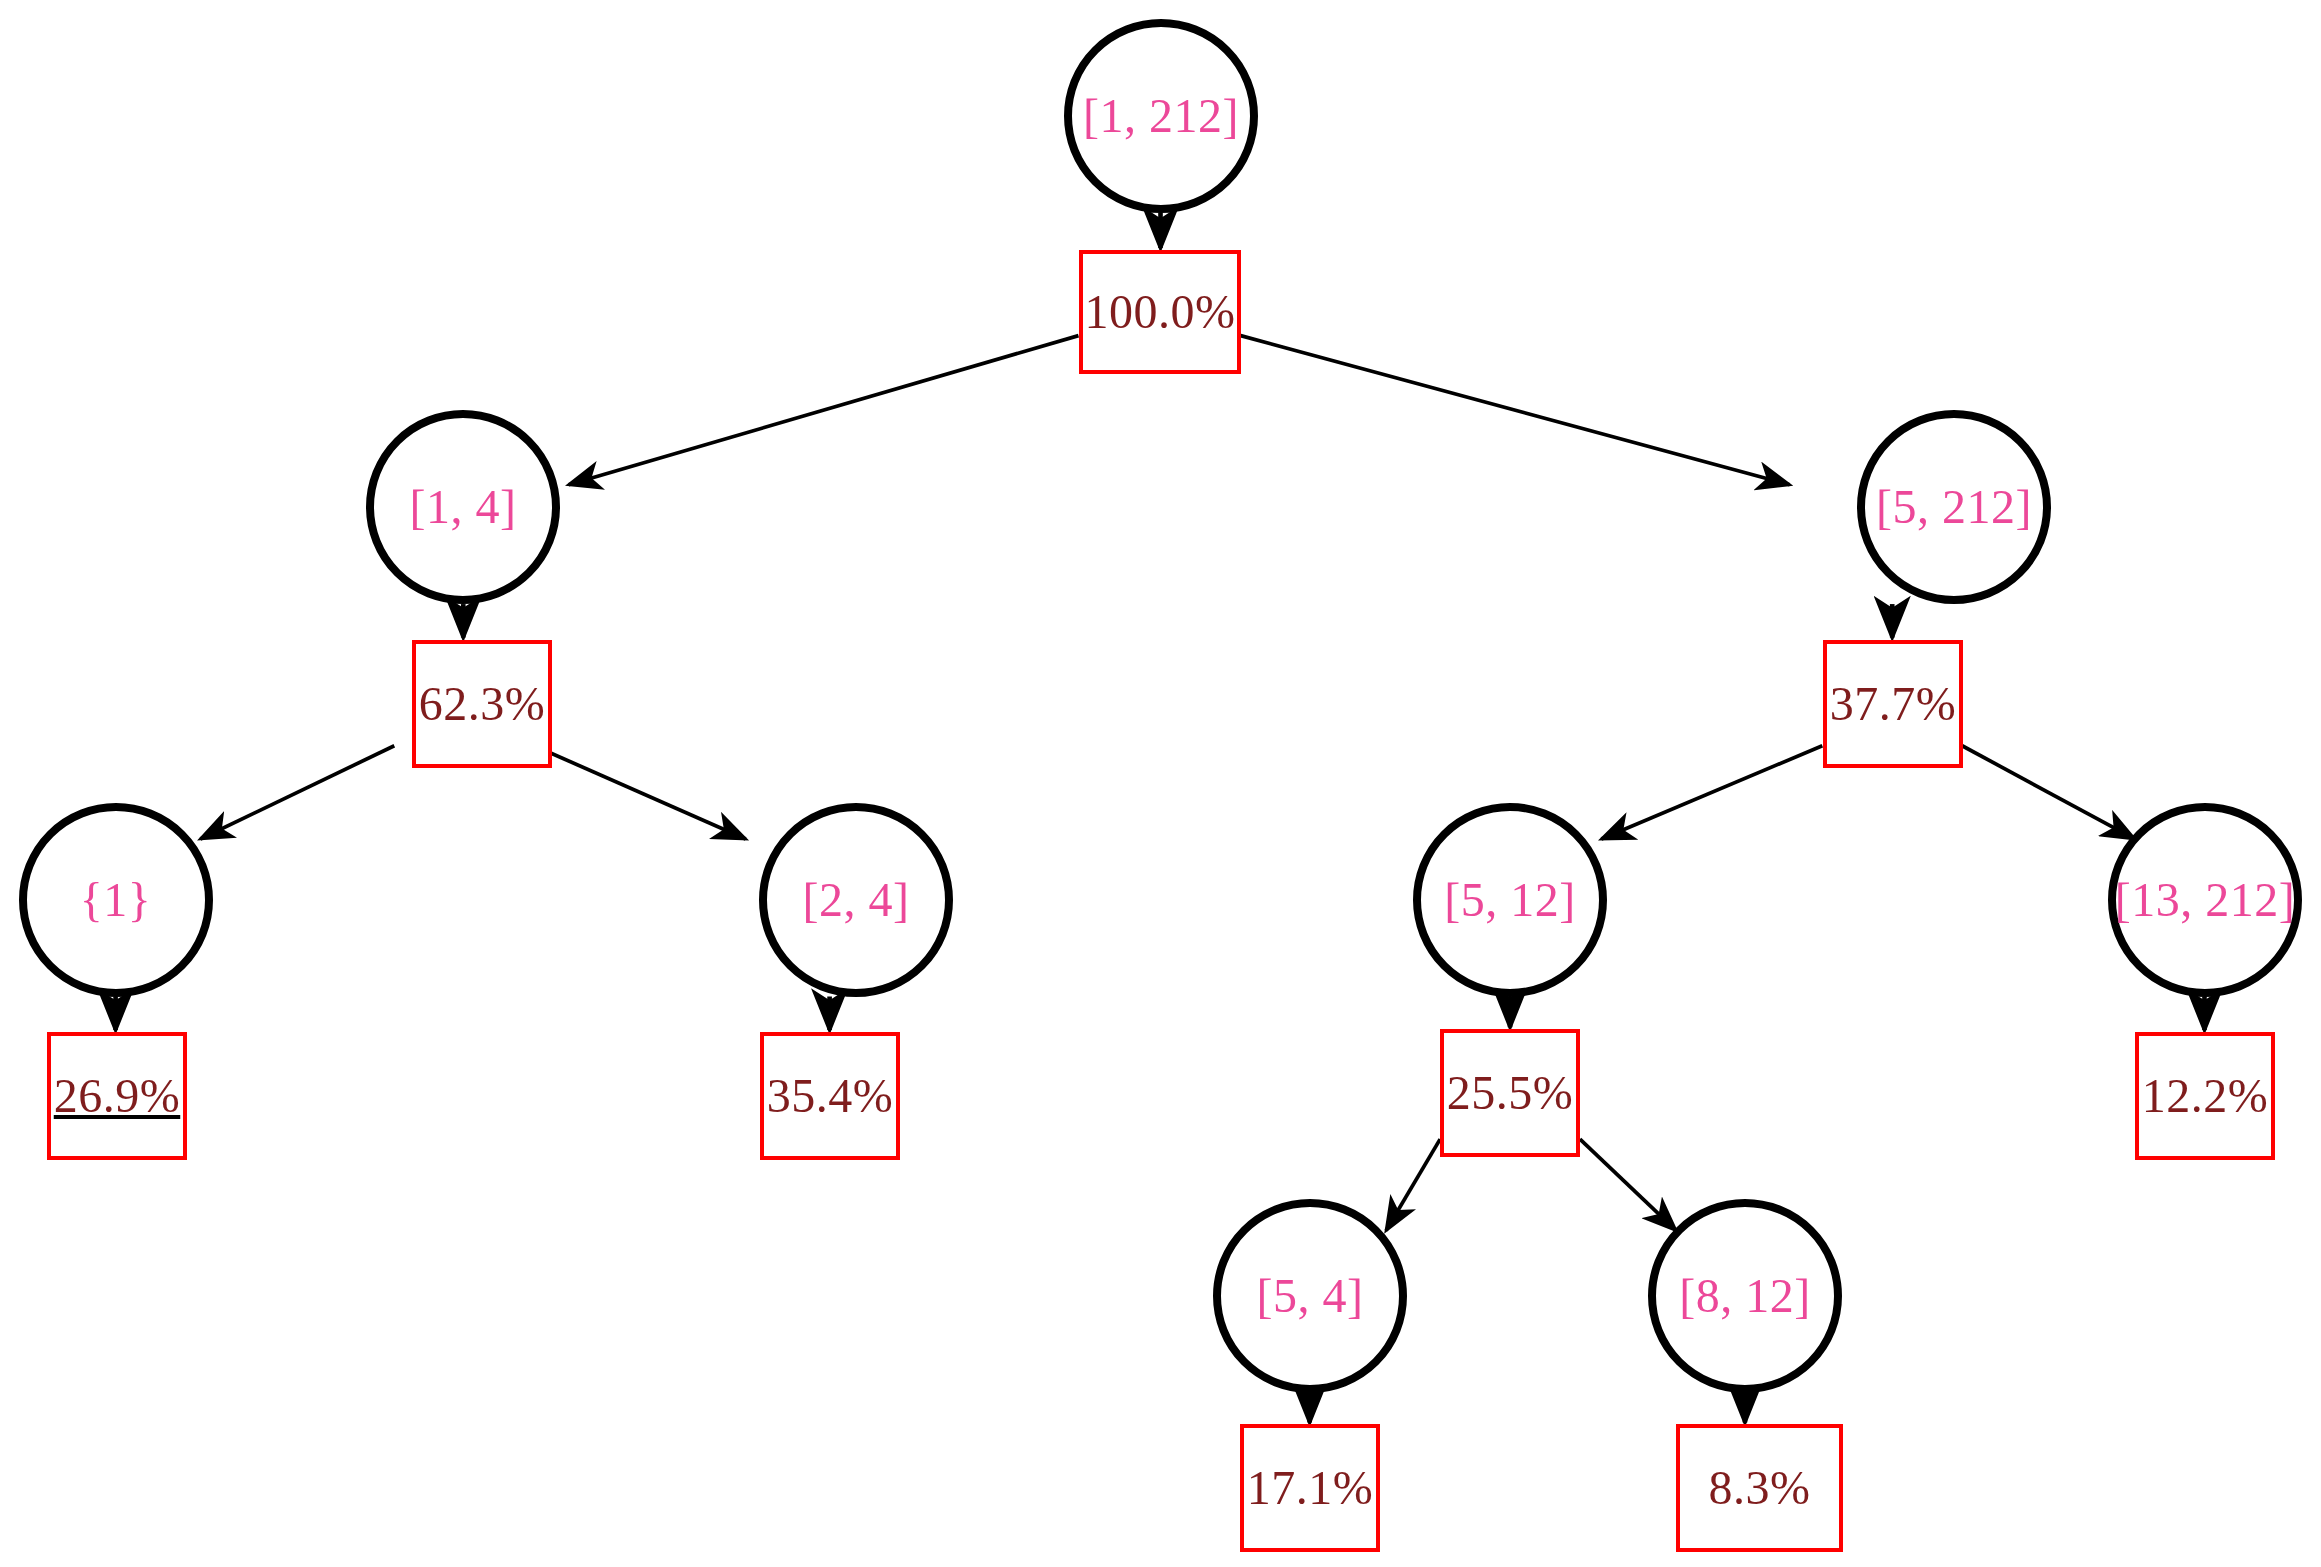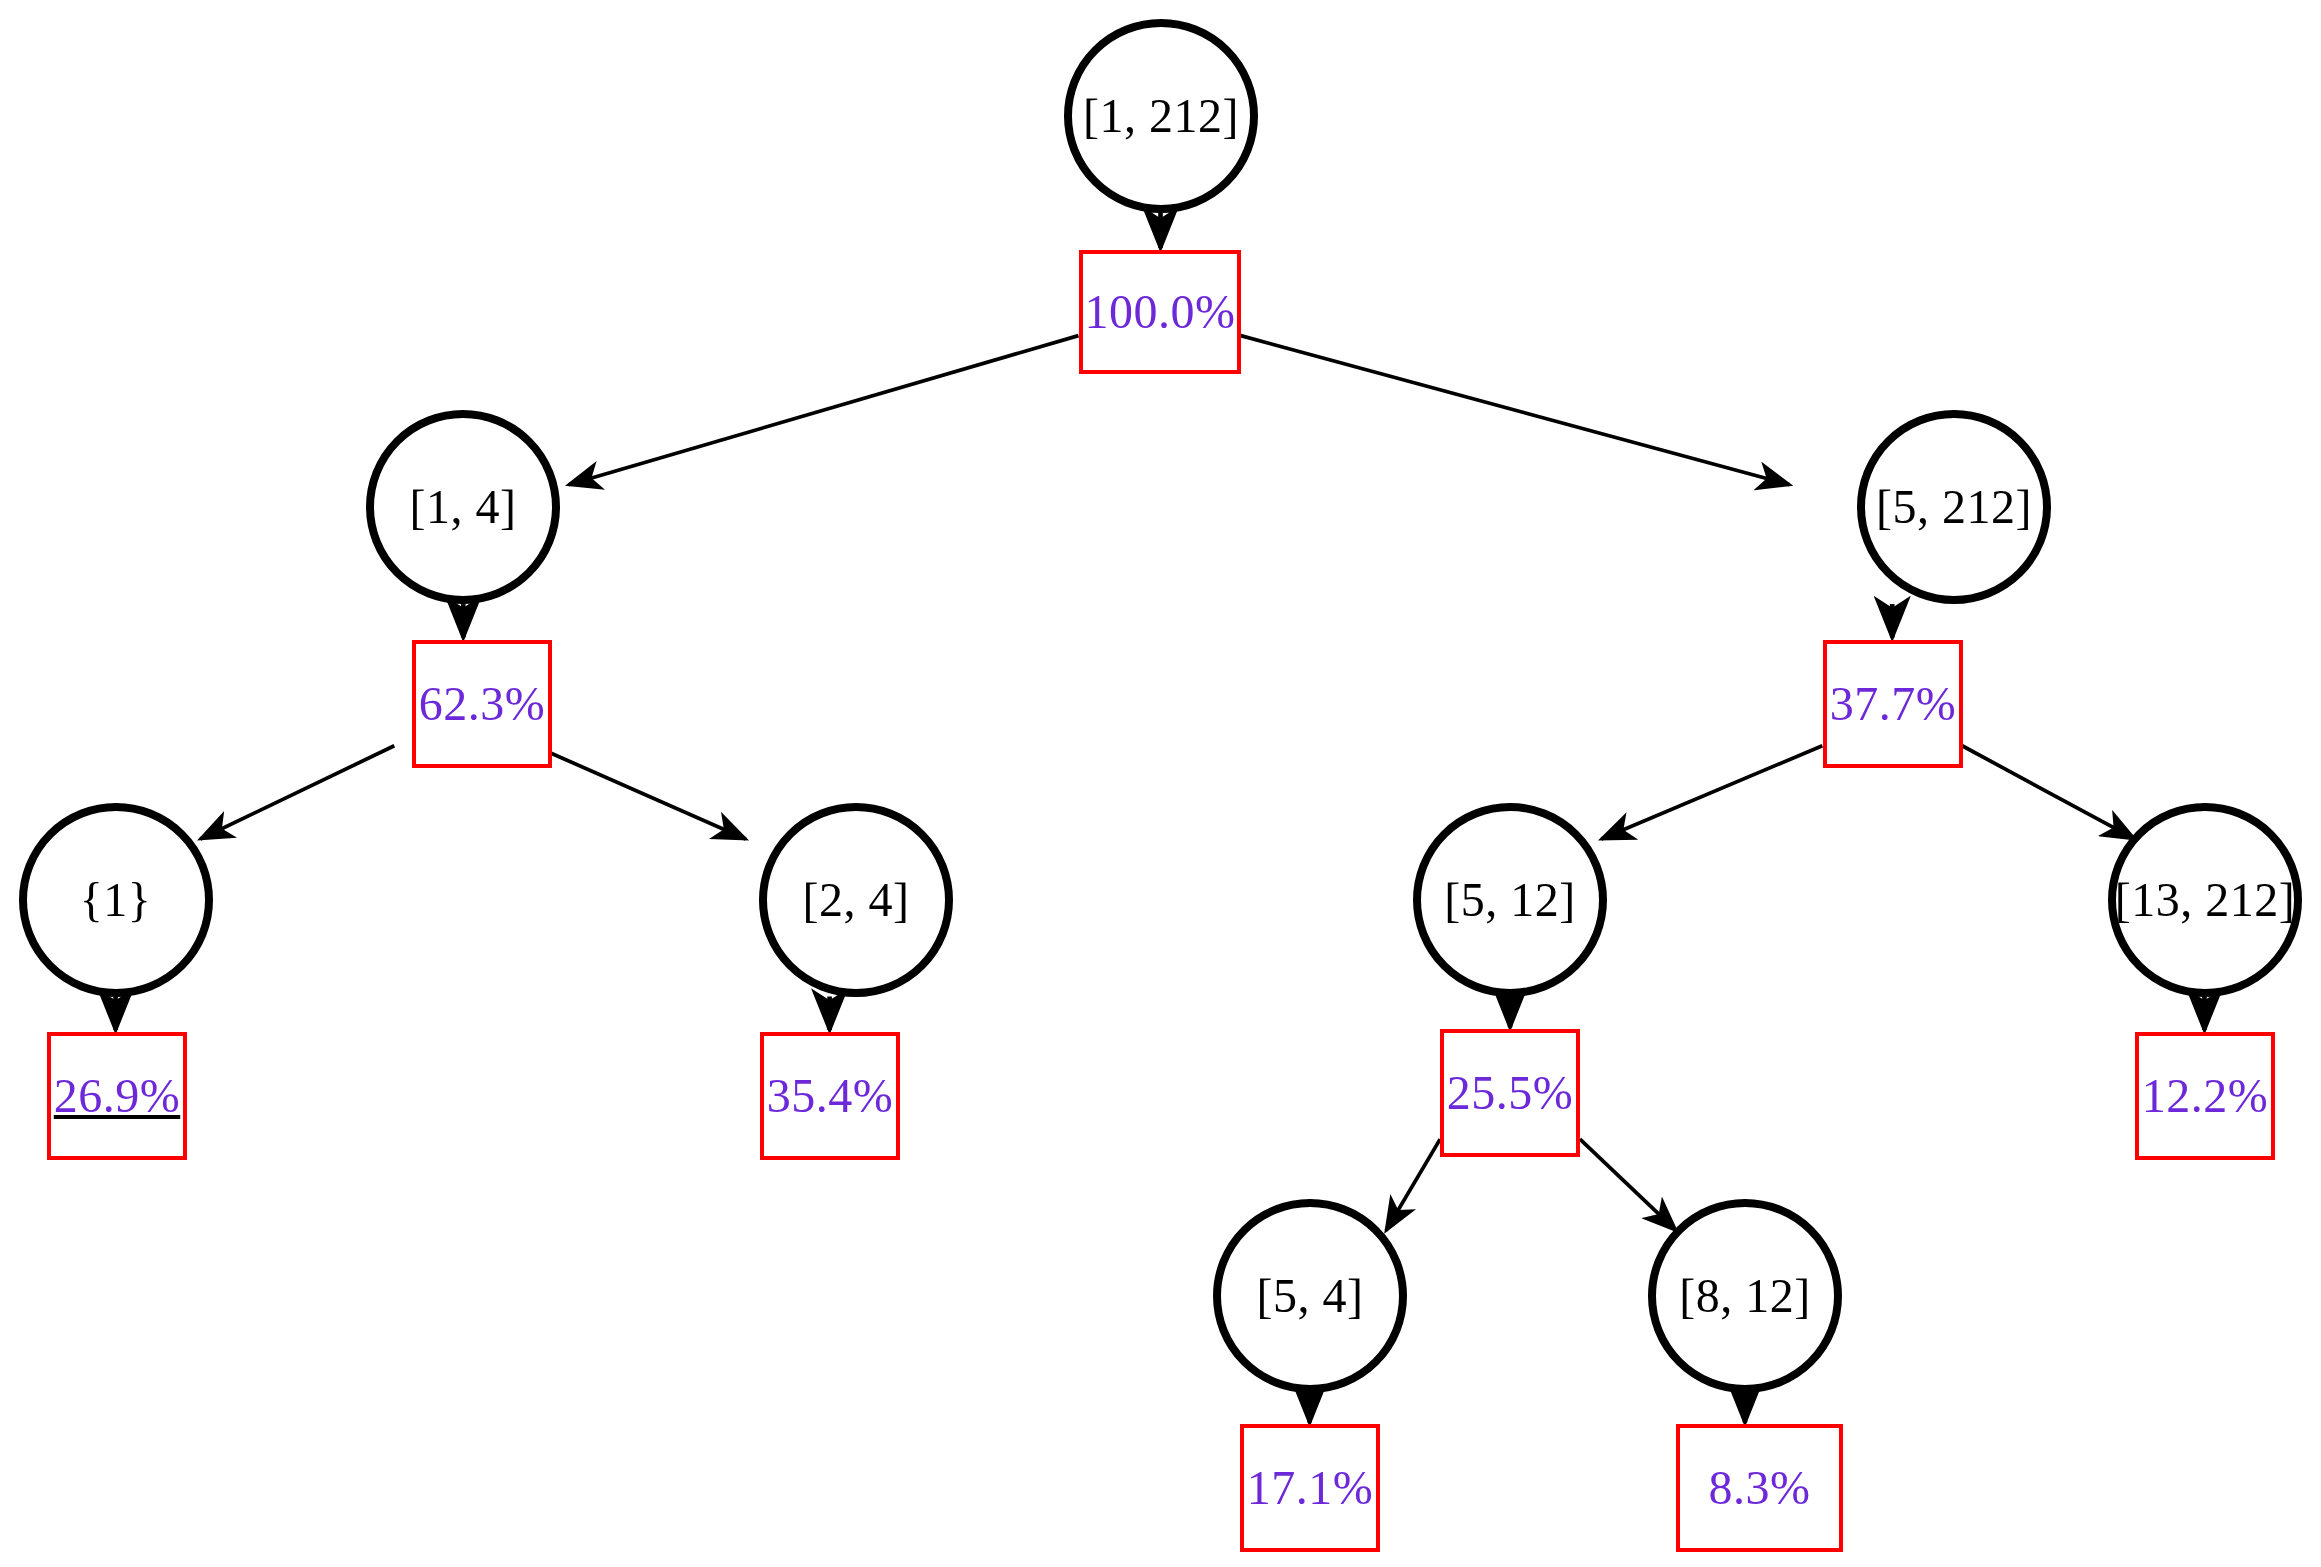--- a/index.html
+++ b/index.html
@@ -30,37 +30,37 @@
     border-radius: 50%;
     border: 8.4px solid #000000;
     background: #ffffff;
     display: flex;
     align-items: center;
     justify-content: center;
   }
   .node-circle .node-label {
     font-size: 48px;
     line-height: 1;
-    color: #000000;
+    color: #ec4899;
     white-space: nowrap;
     letter-spacing: 0.5px;
   }
   .node-box {
     position: absolute;
     box-sizing: border-box;
     border: 4.7px solid #ff0000;
     background: #ffffff;
     display: flex;
     align-items: center;
     justify-content: center;
   }
   .node-box .node-label {
     font-size: 48px;
     line-height: 1;
-    color: #6d28d9;
+    color: #7f1d1d;
     white-space: nowrap;
     letter-spacing: 0.5px;
   }
 </style>
 </head>
 <body>
 
 <div id="canvas">
   <svg id="edge-layer" viewBox="0 0 2490 1681" xmlns="http://www.w3.org/2000/svg">
     <defs>

